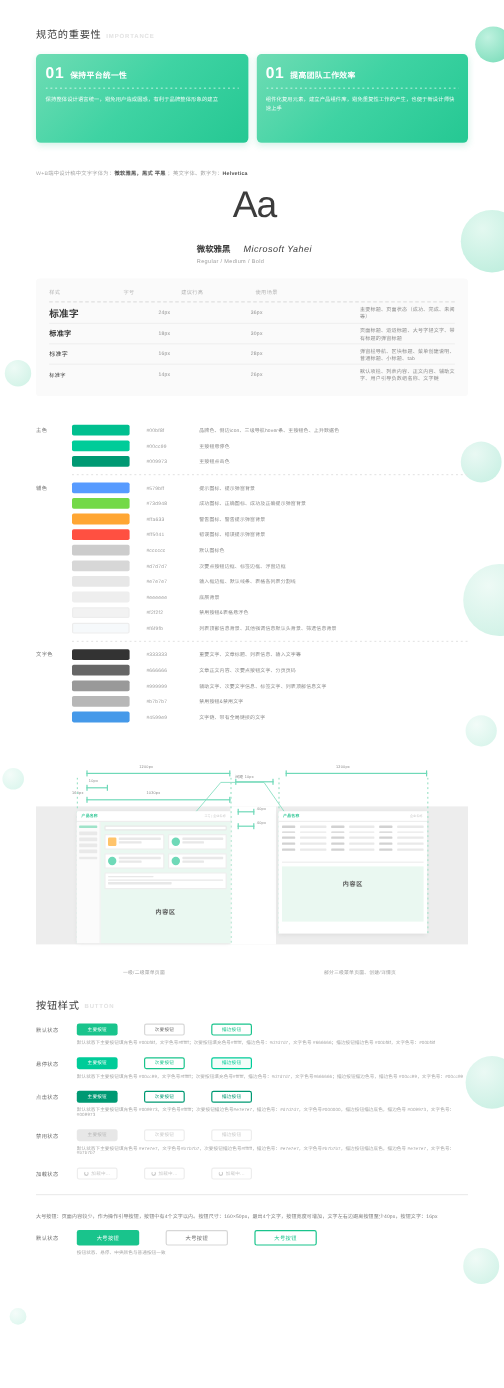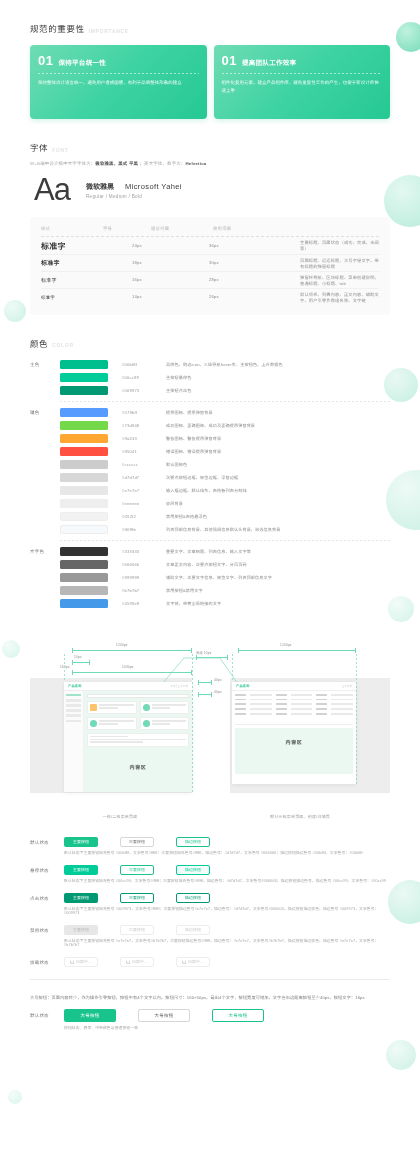--- a/index.html
+++ b/index.html
@@ -73,25 +73,25 @@
   .pillar-name { font-size: 6.5px; font-weight: bold; color: #ffffff; letter-spacing: .3px; }
   .pillar-div { height: 1px; margin: 6px 0 5px;
                 background-image: linear-gradient(to right, rgba(255,255,255,.55) 0 2px, transparent 2px 4px);
                 background-size: 4px 1px; }
   .pillar-desc { font-size: 4.4px; line-height: 1.85; color: rgba(255,255,255,.93); letter-spacing: .1px; }
 
   
   .blk { margin-top: 22px; }
   .font-note { font-size: 4.4px; color: #a8a8a8; margin-top: 7px; letter-spacing: .2px; }
   .font-note b { color: #555; }
-  .font-show { display: flex; align-items: center; gap: 16px; margin-top: 9px; padding-left: 4px; }
+  .font-show { display: flex; align-items: center; gap: 16px; margin-top: 9px; padding-left: 4px; flex-direction: column; }
   .font-aa { font-size: 31px; line-height: .95; color: #3c3c3c; font-weight: 300; letter-spacing: -1px; }
   .font-names { display: flex; align-items: baseline; gap: 11px; }
   .font-cn { font-size: 7px; font-weight: bold; color: #3c3c3c; }
-  .font-en { font-size: 7.5px; color: #3c3c3c; letter-spacing: .4px; }
+  .font-en { font-size: 7.5px; color: #3c3c3c; letter-spacing: .4px; font-style: italic; }
   .font-weights { font-size: 4.6px; color: #a0a0a0; margin-top: 3px; letter-spacing: .3px; }
 
   
   .ttable { margin-top: 12px; background: #fafafa; border-radius: 3px; padding: 8px 11px 10px; }
   .trow { display: flex; align-items: center; }
   .trow.head { padding-bottom: 5px; border-bottom: 1px dashed #e0e0e0; }
   .trow.body { height: 17px; gap: 29px; }
   .trow.body + .trow.body { border-top: 1px solid #f0f0f0; }
   .c1 { width: 62px; flex: none; }
   .c2 { width: 48px; flex: none; }
@@ -234,24 +234,20 @@
             <span class="pillar-num">01</span>
             <span class="pillar-name">提高团队工作效率</span>
           </div>
           <div class="pillar-div"></div>
           <div class="pillar-desc">组件化复用元素，建立产品组件库，避免重复性工作的产生，也便于新设计师快速上手</div>
         </div>
       </div>
     </div>
 
     <div class="blk">
-      <div class="sec-head">
-        <span class="sec-title">字体</span>
-        <span class="sec-en">FONT</span>
-      </div>
       <div class="font-note">
         <span>W+B端中设计稿中文字字体为：</span><b>微软雅黑，黑式 平黑</b><span> ；英文字体、数字为：</span><b>Helvetica</b>
       </div>
       <div class="font-show">
         <div class="font-aa">Aa</div>
         <div>
           <div class="font-names">
             <span class="font-cn">微软雅黑</span>
             <span class="font-en">Microsoft Yahei</span>
           </div>
@@ -287,24 +283,20 @@
         <div class="trow body">
           <div class="c1 td style-name s14">标准字</div>
           <div class="c2 td">14px</div>
           <div class="c3 td">26px</div>
           <div class="c4 td">默认项栏、列表内容、正文内容、辅助文字、用户引导负数组名称、文字链</div>
         </div>
       </div>
     </div>
 
     <div class="blk">
-      <div class="sec-head">
-        <span class="sec-title">颜色</span>
-        <span class="sec-en">COLOR</span>
-      </div>
 
       <div class="cgroup">
         <div class="cgroup-label">主色</div>
         <div class="cgroup-rows">
           <div class="crow">
             <div class="swatch" style="background:#00bf8f"></div>
             <div class="chex">#00bf8f</div>
             <div class="cuse">品牌色、侧边icon、三级导航hover条、主按钮色、上升数据色</div>
           </div>
           <div class="crow">
@@ -556,20 +548,24 @@
         </div>
 
         <div class="fw-caps">
           <div class="fw-cap">一级/二级菜单页面</div>
           <div class="fw-cap">部分三级菜单页面、创建/详情页</div>
         </div>
       </div>
     </div>
 
     <div class="blk" style="margin-top:18px">
+      <div class="sec-head">
+        <span class="sec-title">按钮样式</span>
+        <span class="sec-en">BUTTON</span>
+      </div>
 
       <div class="brow">
         <div class="brow-top">
           <div class="brow-label">默认状态</div>
           <div class="btns">
             <div class="btn primary">主要按钮</div>
             <div class="btn ghost">次要按钮</div>
             <div class="btn outline">描边按钮</div>
           </div>
         </div>

